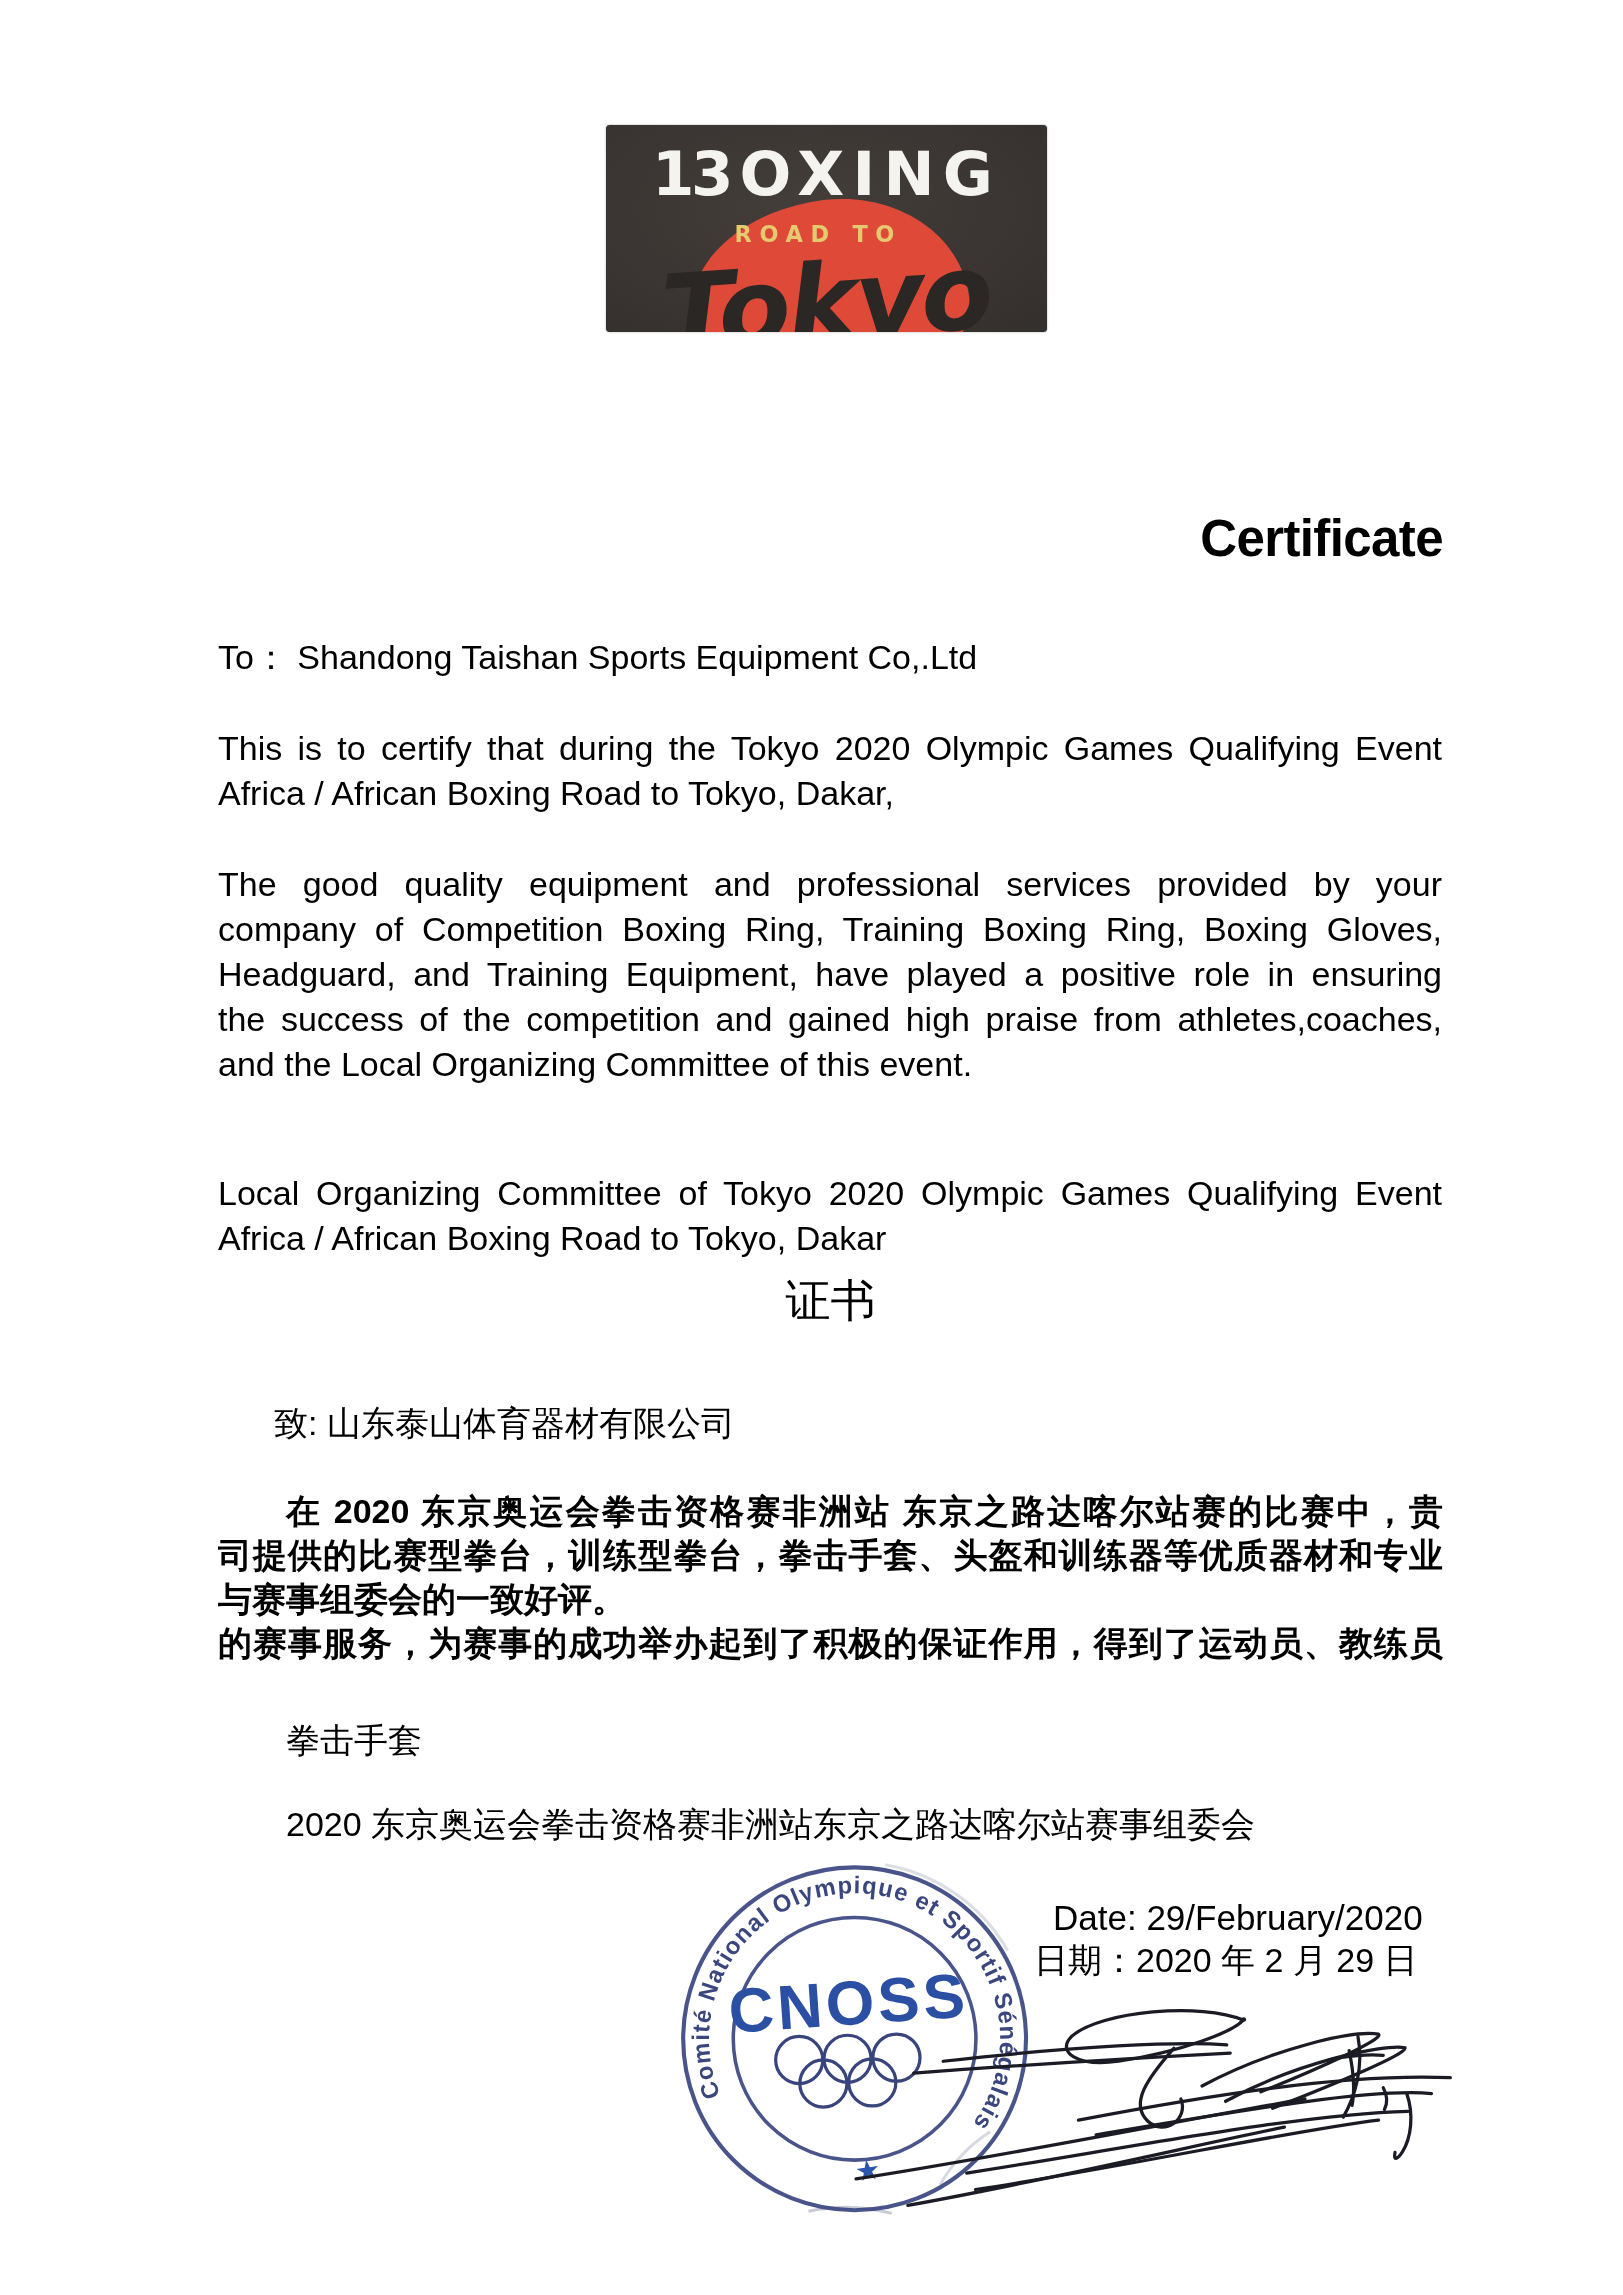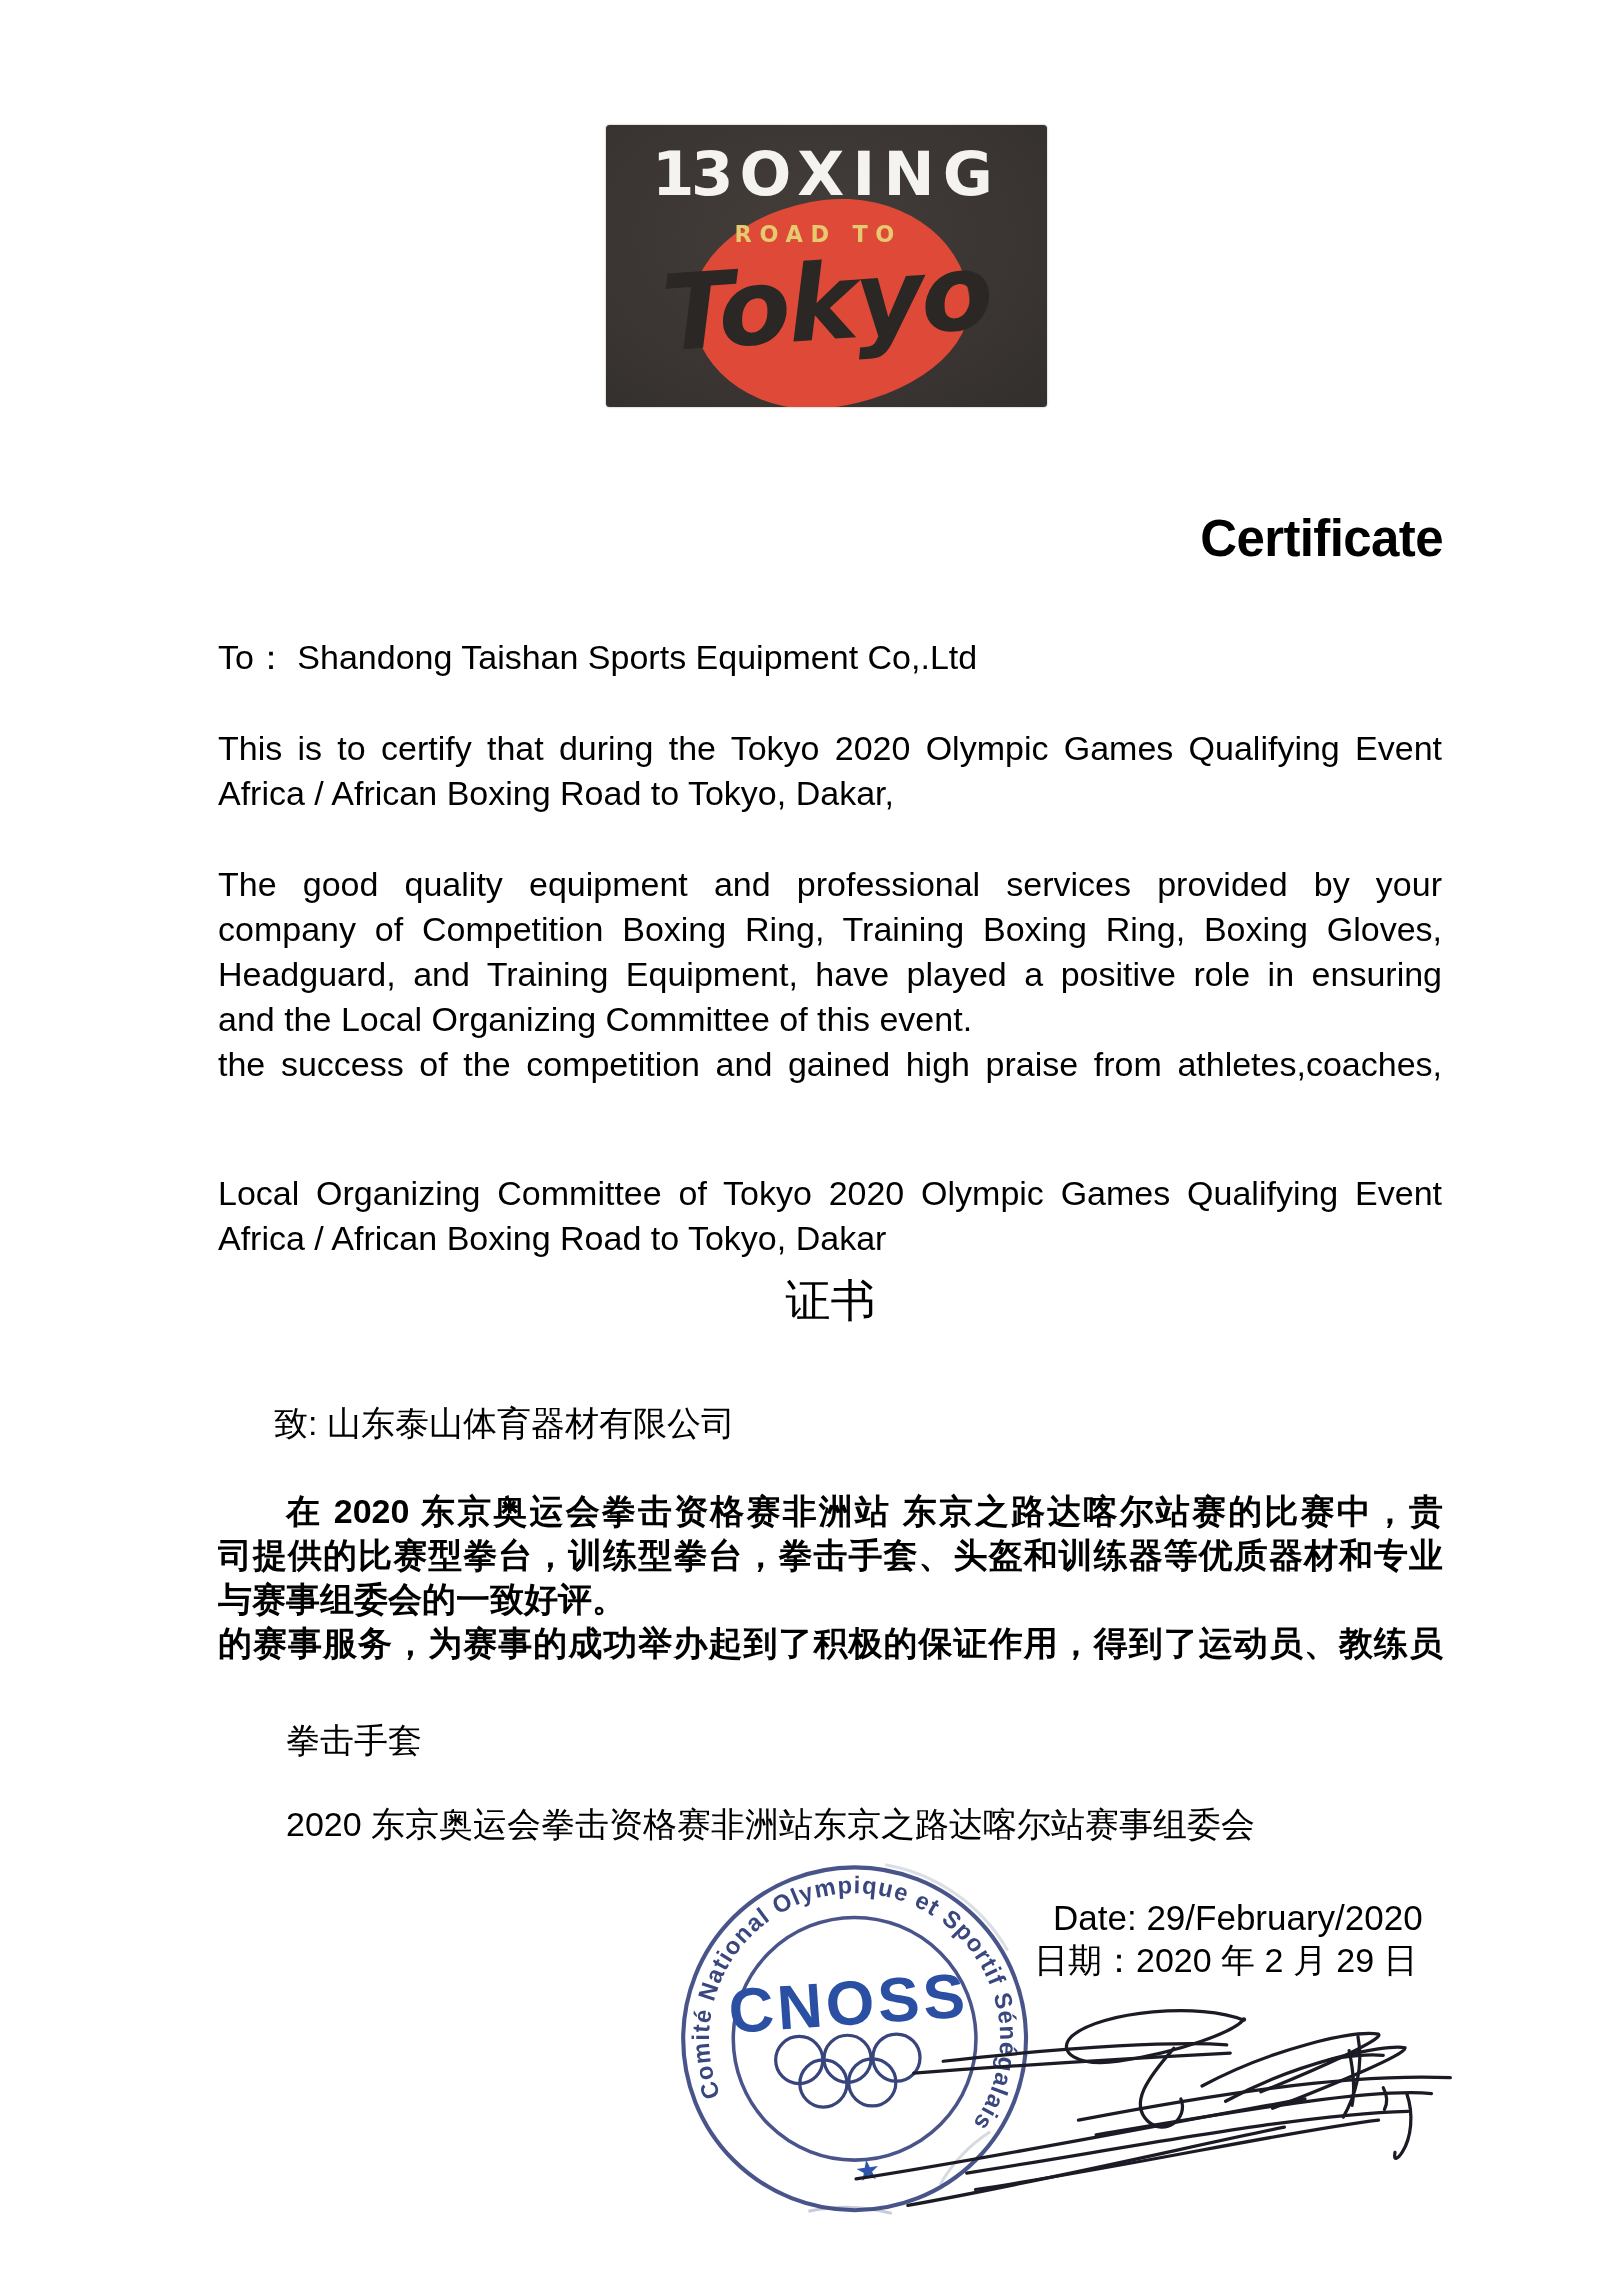--- a/index.html
+++ b/index.html
@@ -4,21 +4,21 @@
 <style>
   html,body{margin:0;padding:0;}
   body{
     width:1623px;height:2295px;position:relative;background:#ffffff;
     font-family:"Liberation Sans", sans-serif;color:#000;overflow:hidden;
   }
   .abs{position:absolute;}
 
   
   .logo{
-    left:606px;top:125px;width:441px;height:282px;
+    left:606px;top:125px;width:441px;height:207px;
     background:radial-gradient(ellipse at 45% 40%, #443e3b 0%, #3b3633 55%, #332f2d 100%);
     border-radius:3.5px;overflow:hidden;box-shadow:0 0 0 1.2px #e8e6e3;
   }
   .logo-red{
     position:absolute;left:86px;top:75px;width:277px;height:207px;
     background:#df4a38;
     border-radius:52% 48% 55% 45% / 48% 55% 45% 52%;
     transform:rotate(-7deg);
   }
   .logo-boxing{
@@ -86,22 +86,22 @@
 
 <div class="abs en-block" style="top:726px;">
   <div class="en-line j">This is to certify that during the Tokyo 2020 Olympic Games Qualifying Event</div>
   <div class="en-line">Africa / African Boxing Road to Tokyo, Dakar,</div>
 </div>
 
 <div class="abs en-block" style="top:862px;">
   <div class="en-line j">The good quality equipment and professional services provided by your</div>
   <div class="en-line j">company of Competition Boxing Ring, Training Boxing Ring, Boxing Gloves,</div>
   <div class="en-line j">Headguard, and Training Equipment, have played a positive role in ensuring</div>
+  <div class="en-line j">the success of the competition and gained high praise from athletes,coaches,</div>
   <div class="en-line">and the Local Organizing Committee of this event.</div>
-  <div class="en-line j">the success of the competition and gained high praise from athletes,coaches,</div>
 </div>
 
 <div class="abs en-block" style="top:1171px;">
   <div class="en-line j">Local Organizing Committee of Tokyo 2020 Olympic Games Qualifying Event</div>
   <div class="en-line">Africa / African Boxing Road to Tokyo, Dakar</div>
 </div>
 
 <div class="abs title-zh">证书</div>
 
 <div class="abs zh-text to-zh">致: 山东泰山体育器材有限公司</div>

